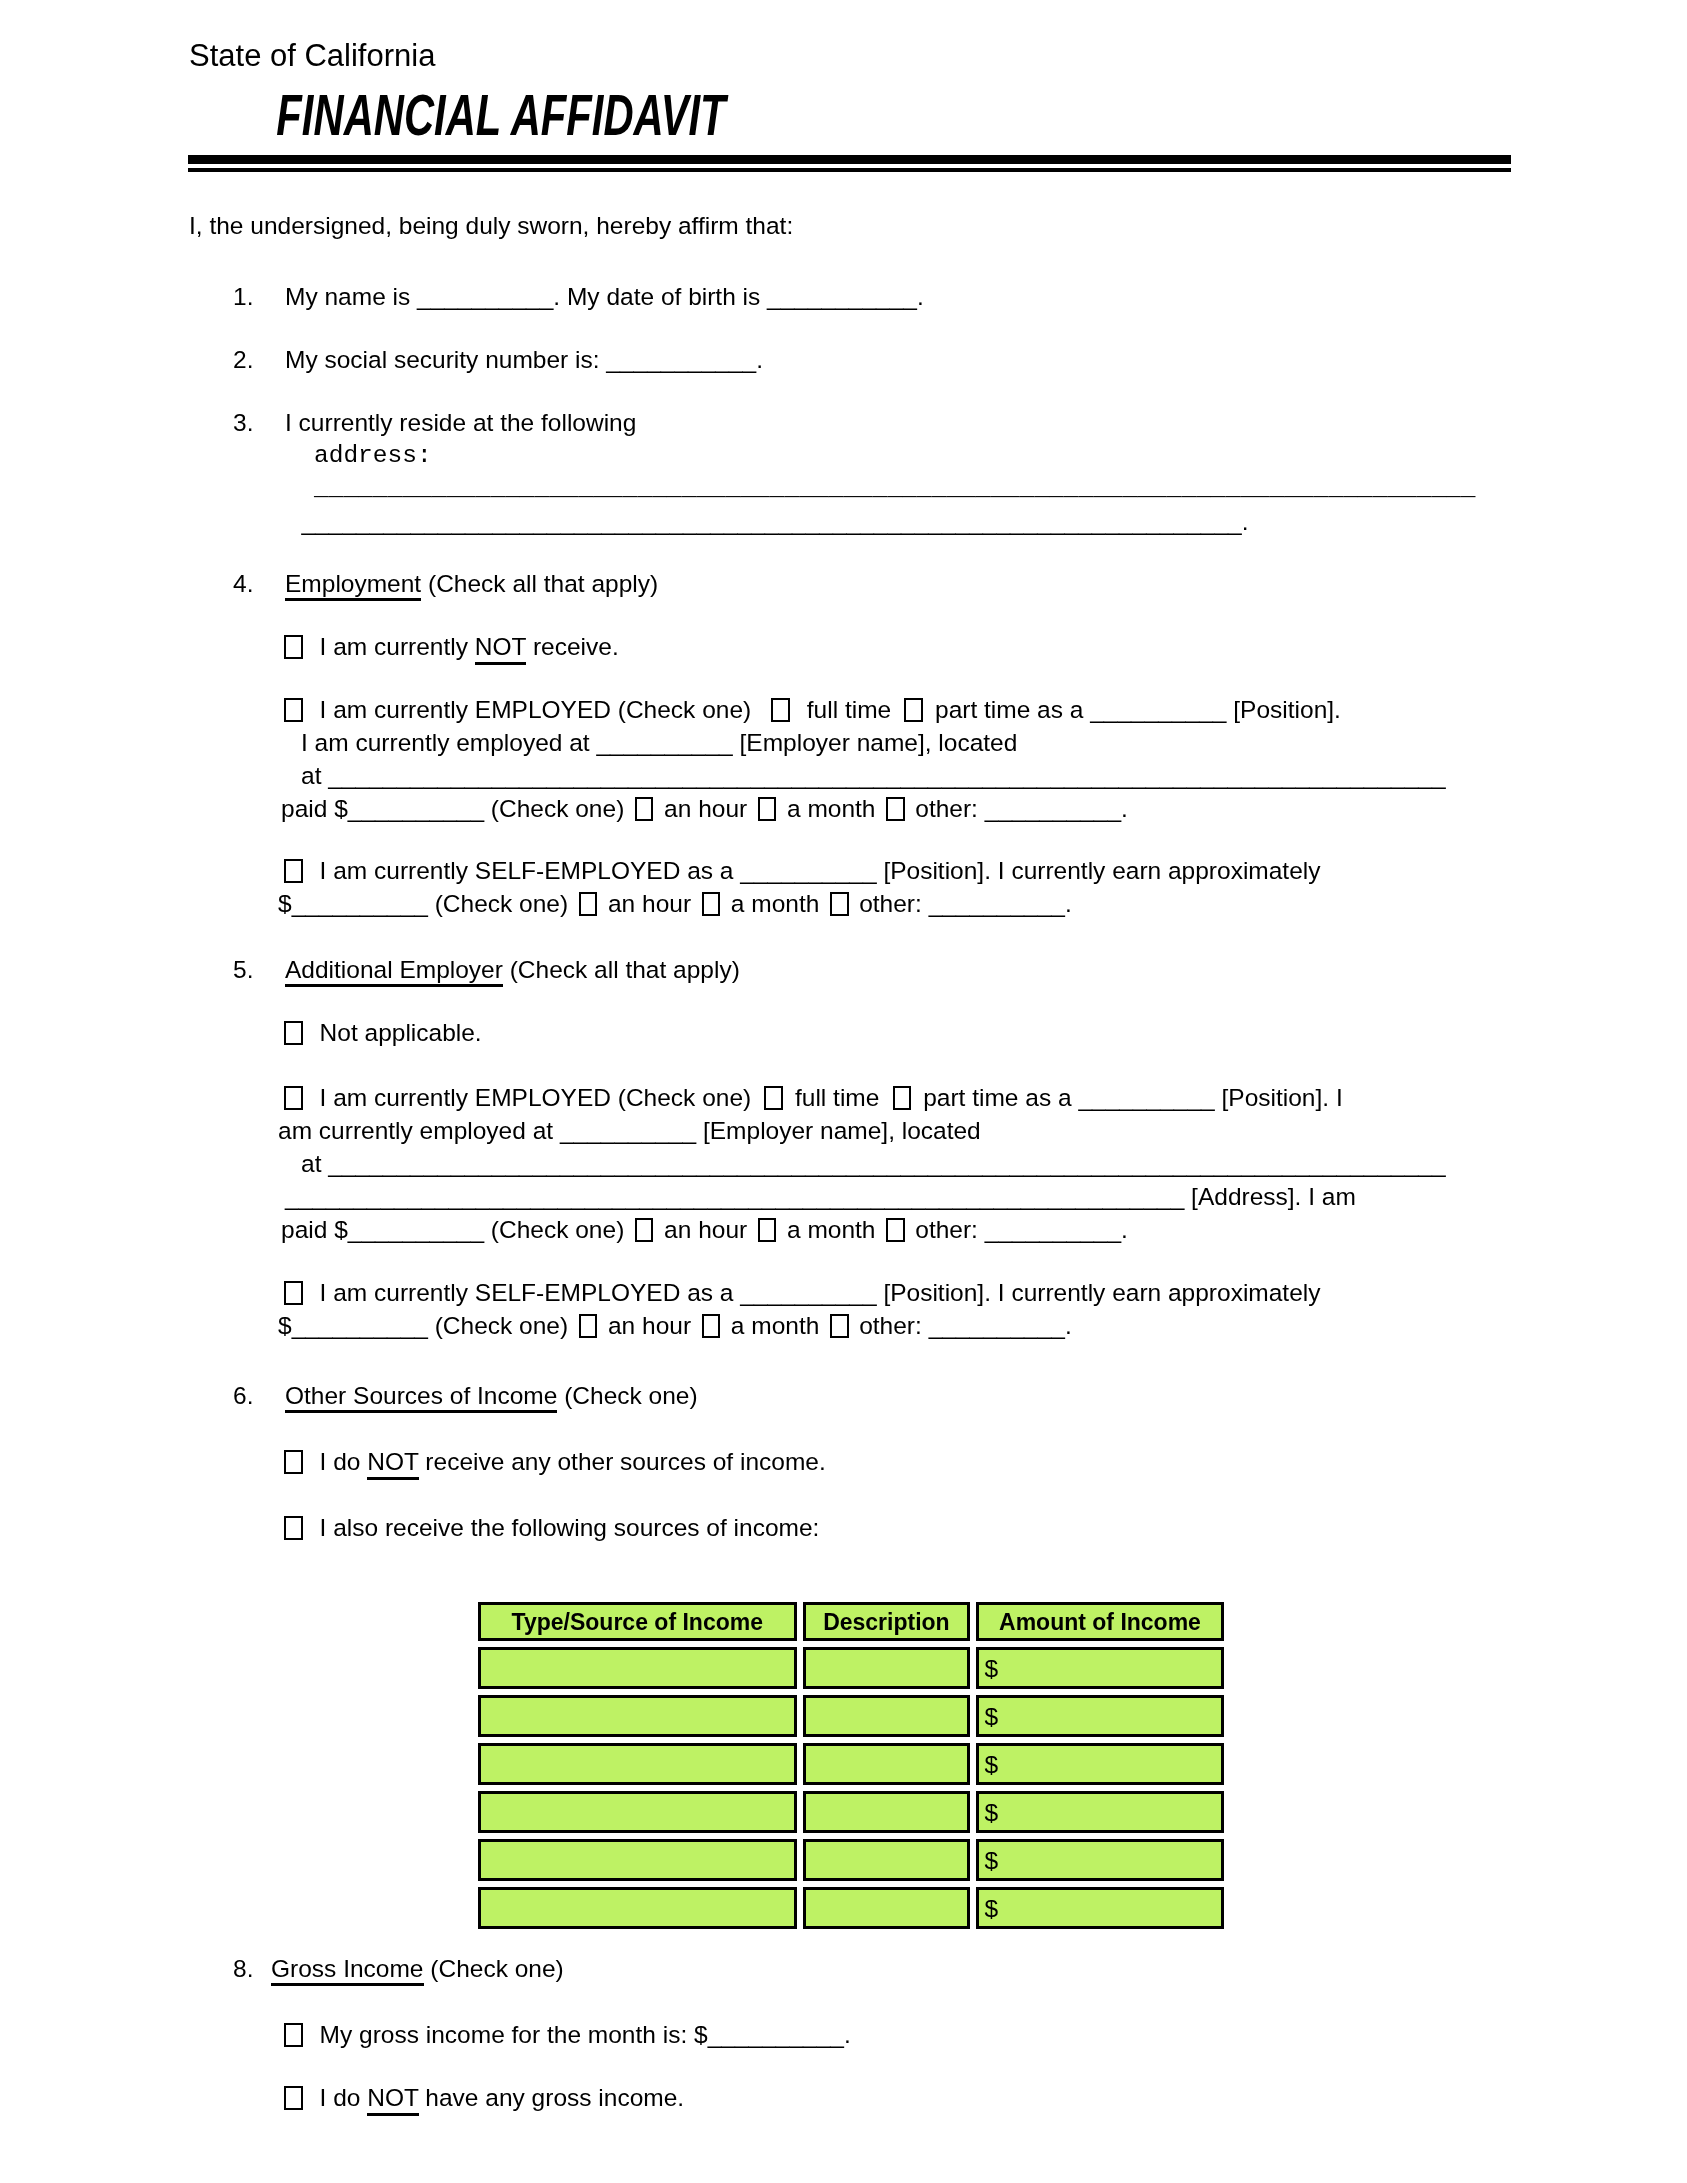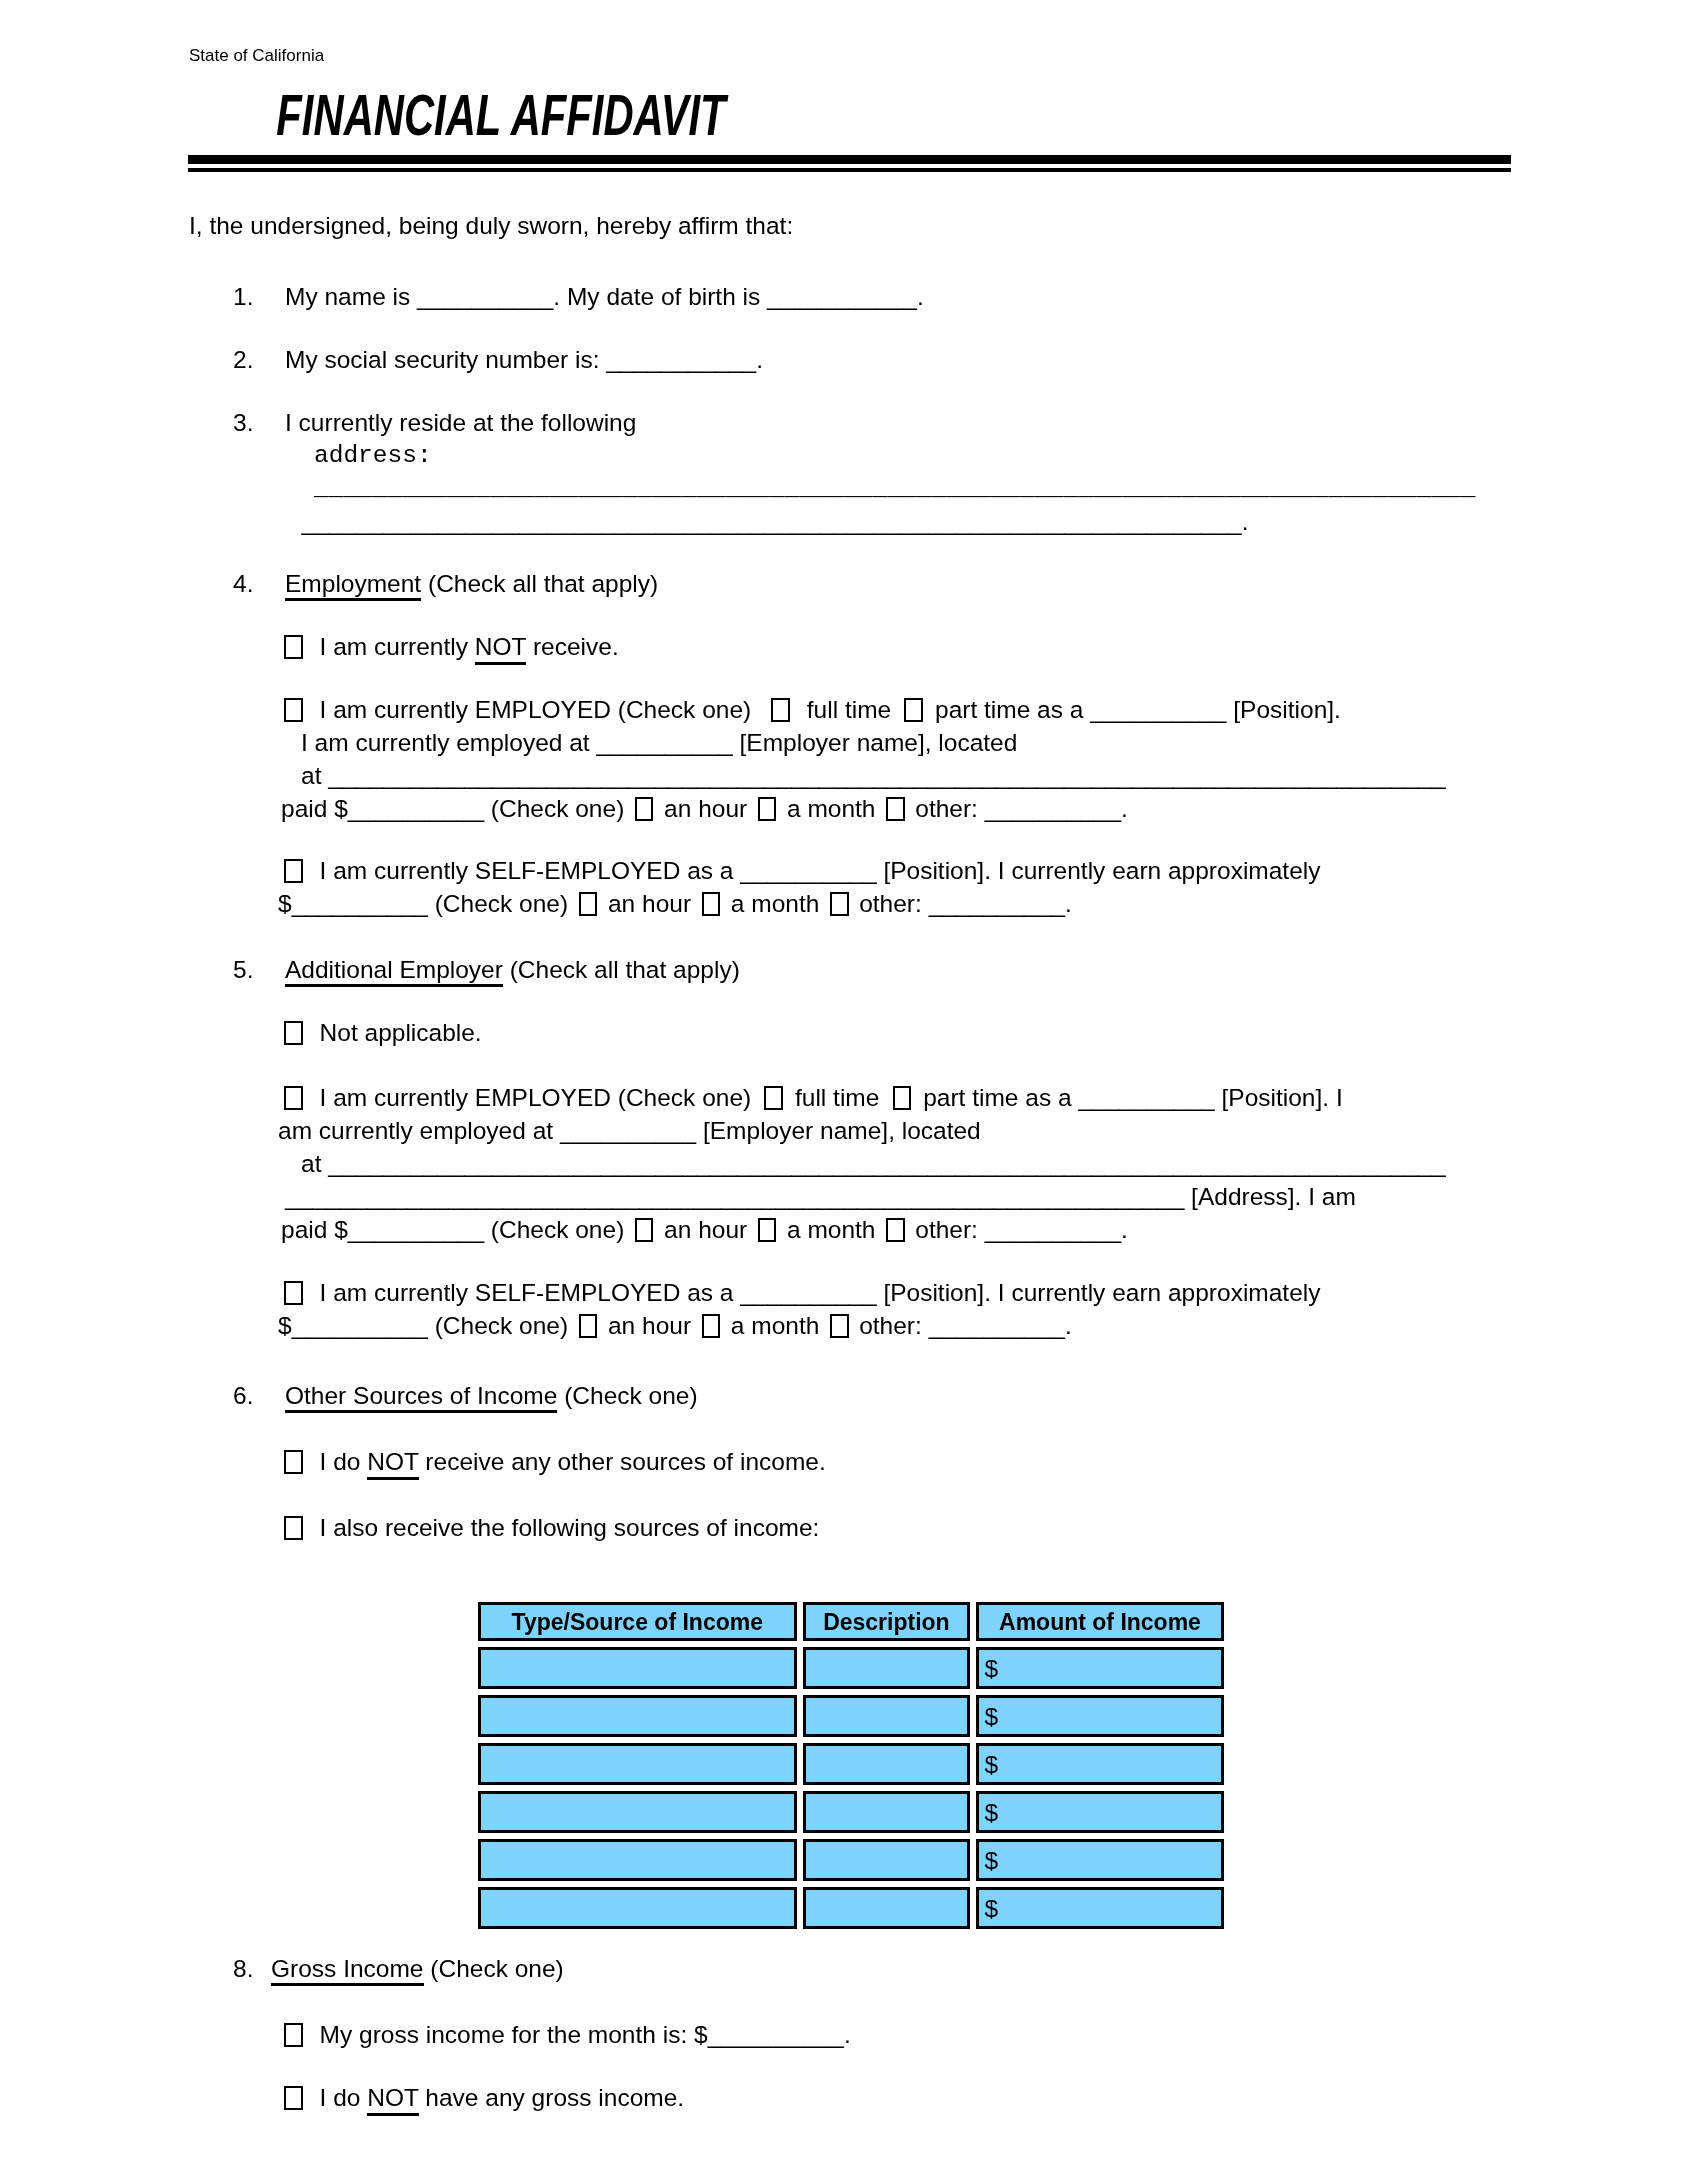--- a/index.html
+++ b/index.html
@@ -1,19 +1,19 @@
 <!DOCTYPE html>
 <html style="font-size:10.6px"><head>
 <meta charset="utf-8">
 <style>
   html,body{margin:0;padding:0;background:#fff;}
   body{width:1687px;height:2183px;overflow:hidden;color:#000;
        font-family:"Liberation Sans", sans-serif;font-size:24.5px;line-height:33px;}
   .page{padding:41px 189px 0 189px;height:100%;box-sizing:border-box;}
-  .state{font-size:17px;line-height:30px;}
+  .state{font-size:31px;line-height:30px;}
   .title-row{text-align:left;margin-top:11px;font-style:italic;}
   .title{display:inline-block;font-size:58px;font-weight:700;line-height:66px;transform:scaleX(0.72);}
   .rule{margin-left:-1.3px;width:1323px;margin-top:6.6px;}
   .rule .r1{height:9.3px;background:#000;}
   .rule .r2{height:4px;background:#000;margin-top:4.6px;}
   .mt26{margin-top:17px}.mt44{margin-top:29px}.mt46{margin-top:30px}
   .mt48{margin-top:32px}.mt50{margin-top:33px}.mt56{margin-top:37px}.mt58{margin-top:38px}.mt78{margin-top:52px}
   .item{position:relative;padding-left:96px;}
   .item8{position:relative;padding-left:82px;}
   .num{position:absolute;left:44px;top:0;}
@@ -25,21 +25,21 @@
   .cb.mid{margin-left:10.6px;margin-right:10.6px;}
   .cb.wide{margin-left:20px;margin-right:17px;}
   .cb.wide2{margin-left:13.2px;margin-right:12px;}
   .pl170{padding-left:112px;}
   .pl145{padding-left:96px;}
   .pl139{padding-left:92px;}
   .pl135{padding-left:89px;}
   .ml18{margin-left:29px;font-family:Liberation Mono, monospace;}
   .ml25{margin-left:16.5px;}
   table.income{border-collapse:separate;border-spacing:6px;margin-left:283px;}
-  table.income td{border:3.3px solid #000;background:#7dd3fc;}
+  table.income td{border:3.3px solid #000;background:#bef264;}
   table.income .hd td{height:33px;font-weight:700;font-size:23px;text-align:center;padding:0 3.3px;line-height:26.5px;}
   table.income .dr td{height:34px;vertical-align:middle;}
   td.c1{width:306px;}
   td.c2{width:155px;}
   td.c3{width:235px;padding-left:5.3px;}
 </style>
 </head>
 <body>
 
 <div class="page">

